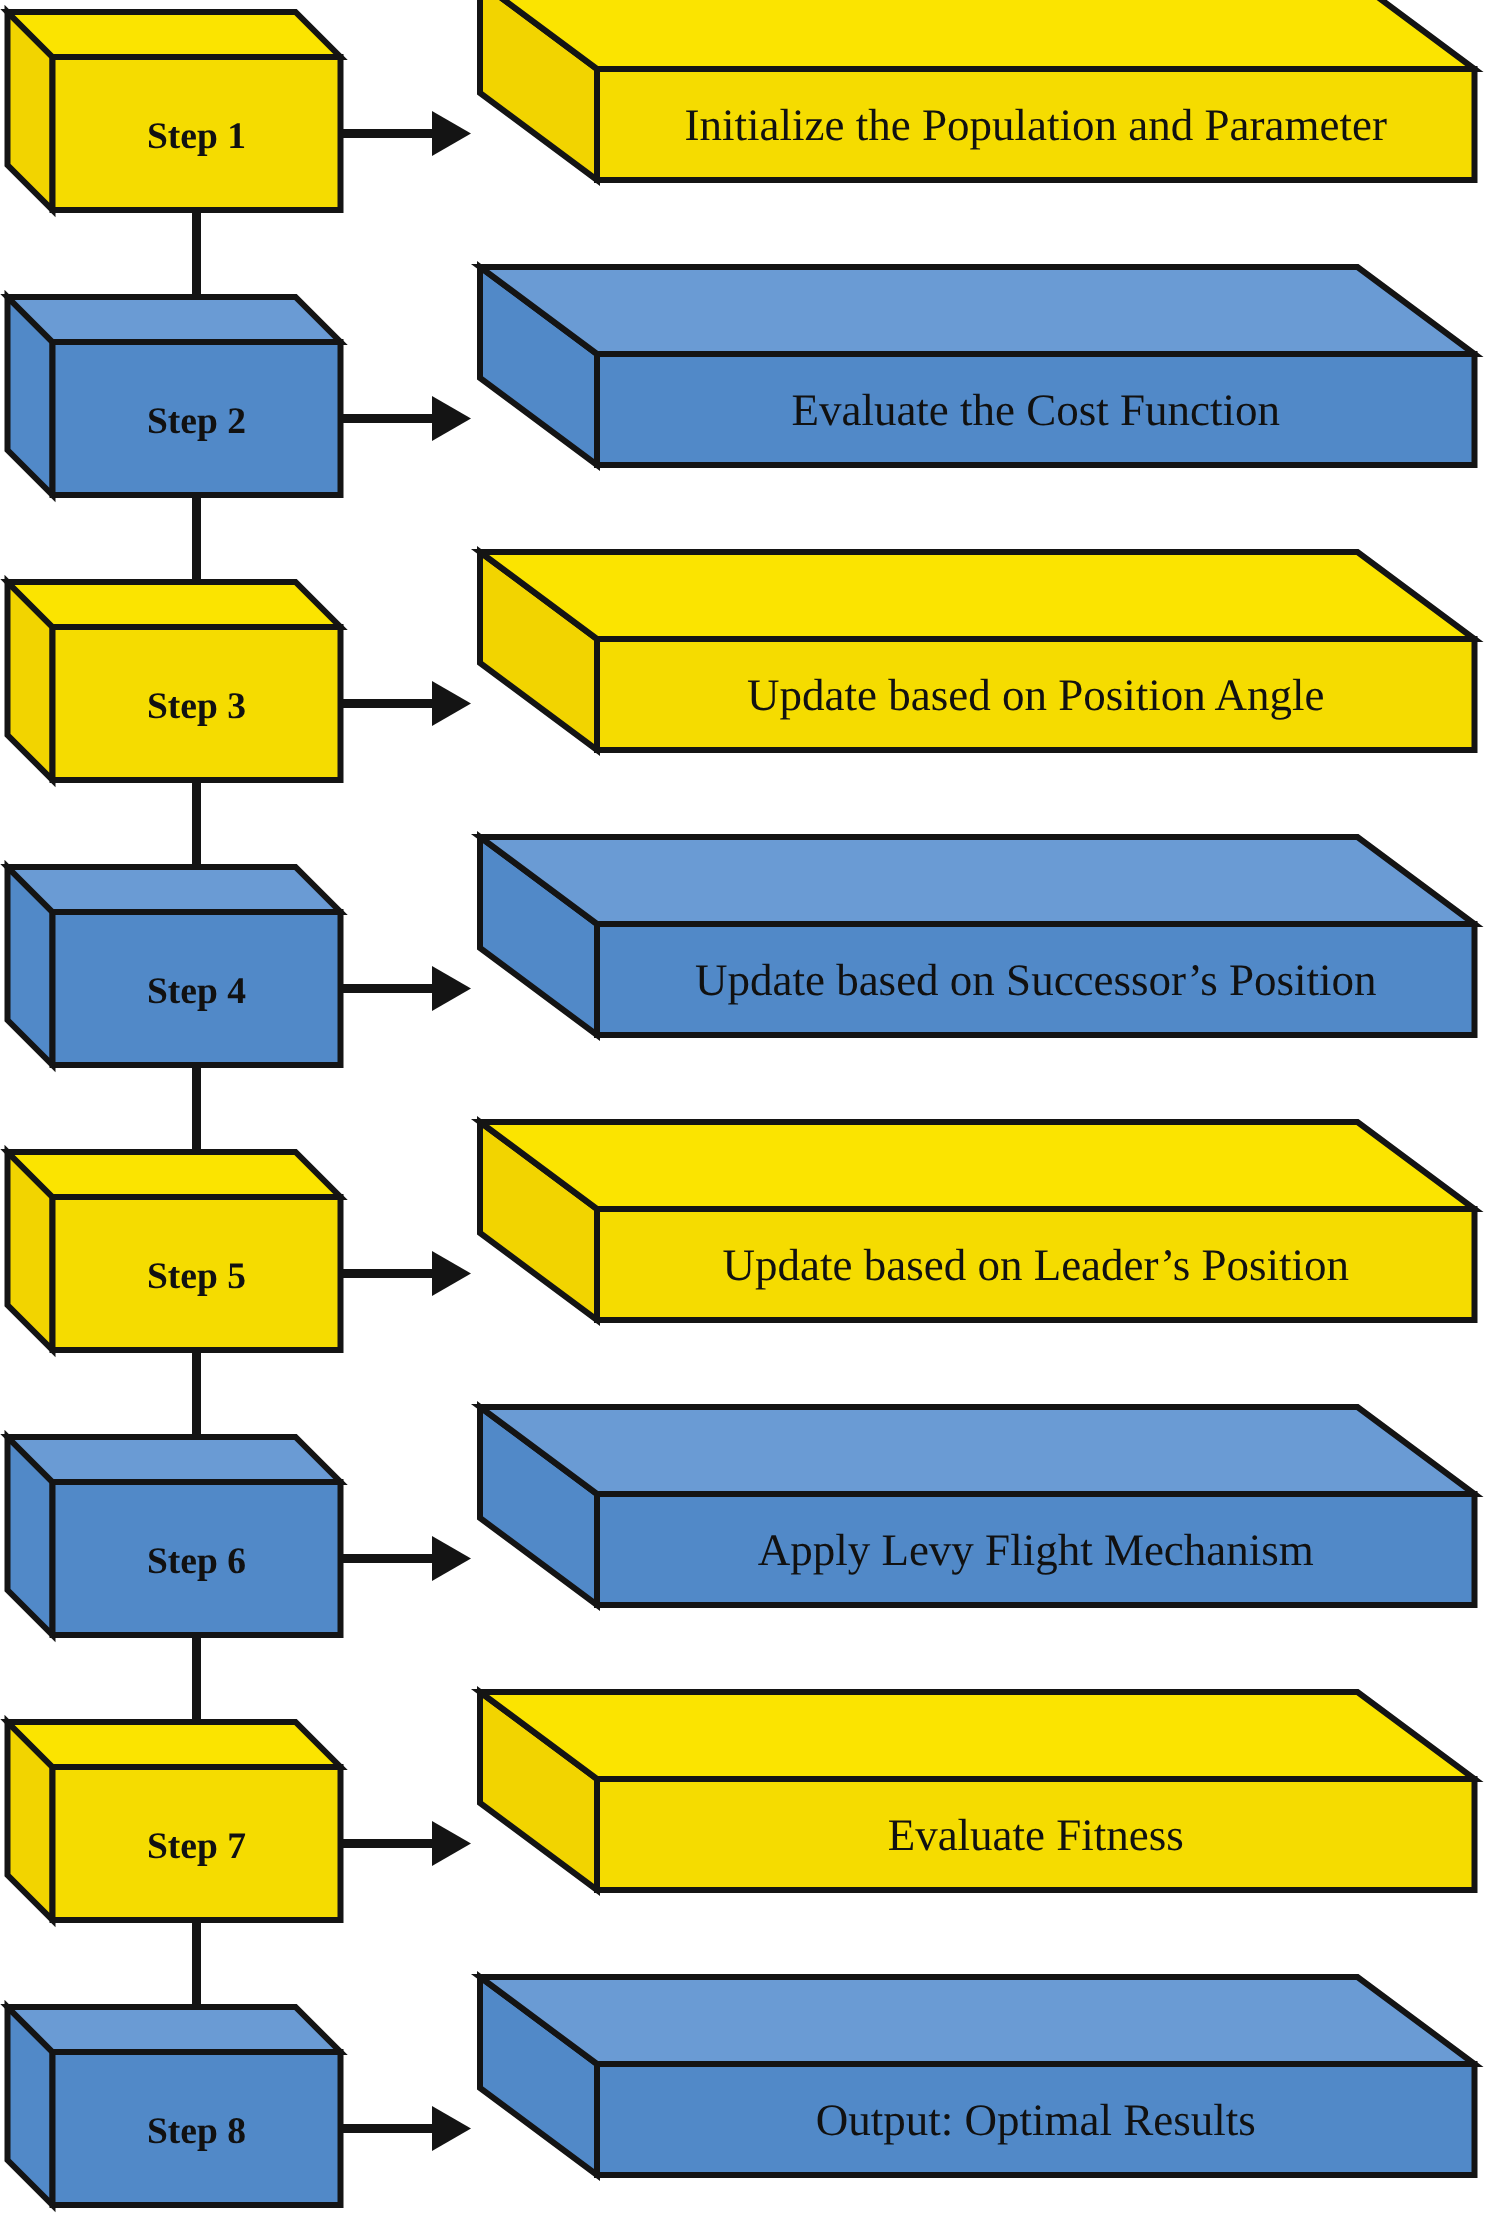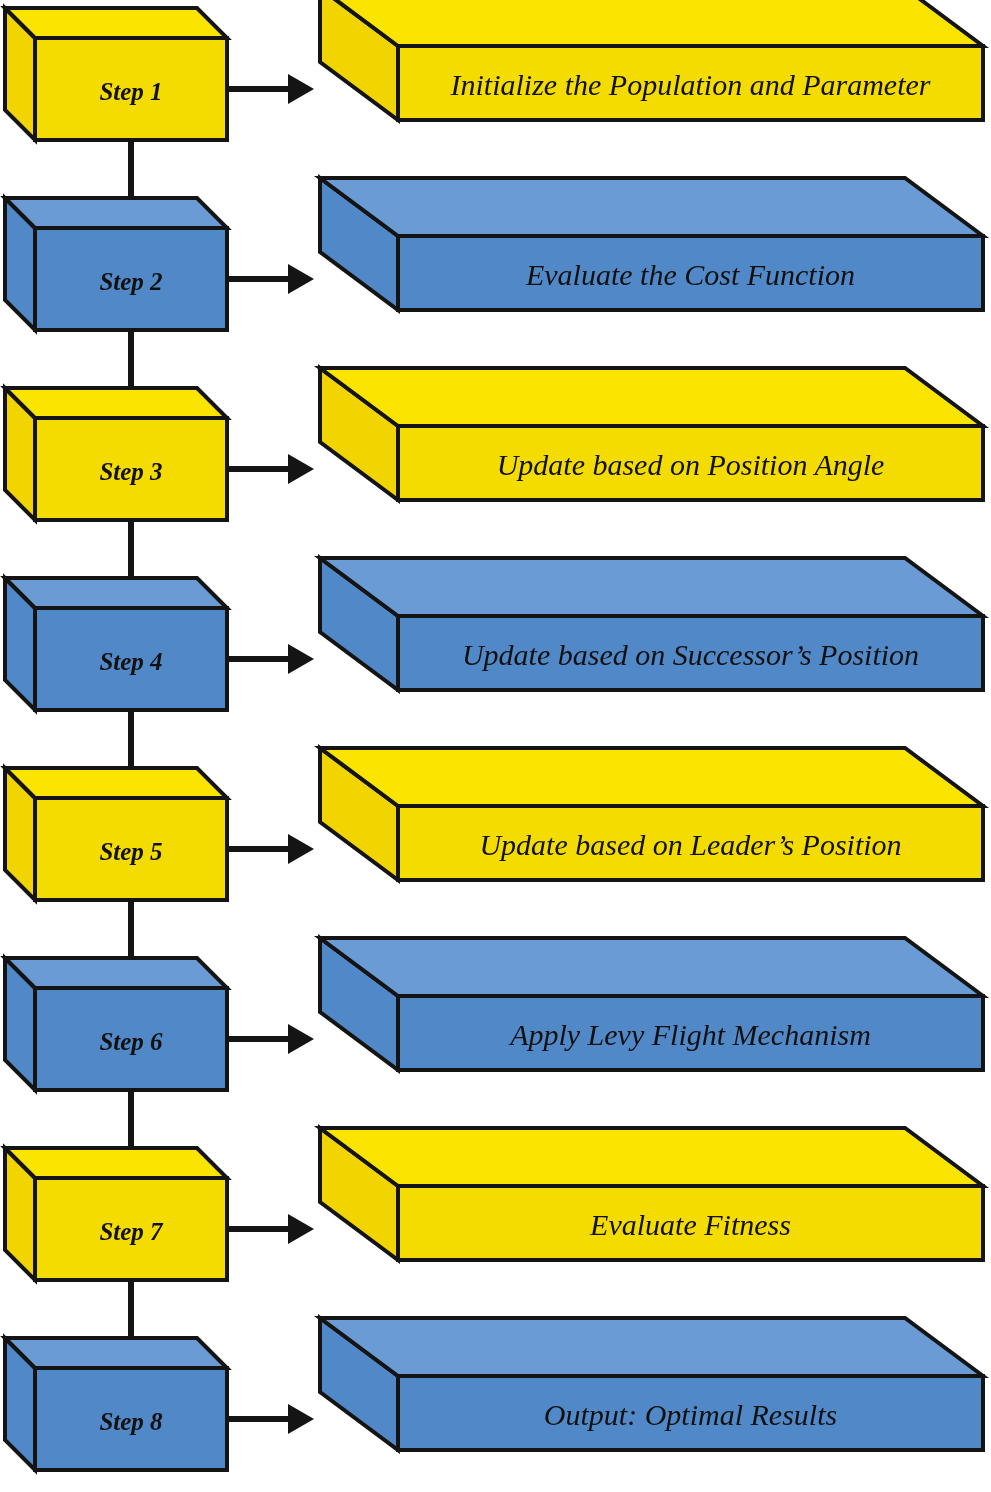--- a/index.html
+++ b/index.html
@@ -1,18 +1,18 @@
 <!DOCTYPE html>
 <html><head>
 <meta charset="utf-8">
 <style>
   html,body{margin:0;padding:0;background:#ffffff;}
   body{width:991px;height:1492px;overflow:hidden;
        font-family:"Liberation Serif","DejaVu Serif",serif;}
-  #stage{position:relative;width:991px;height:1241px;font-style:italic;}
+  #stage{position:relative;width:991px;height:1241px;}
   svg#flow{position:absolute;left:0;top:0;width:991px;height:1492px;display:block;}
   .boxtext{font-family:"Liberation Serif","DejaVu Serif",serif;fill:#111111;}
   .steplabel{font-weight:bold;font-size:25px;}
   .slablabel{font-weight:normal;font-size:30px;}
 </style>
 </head>
 <body>
 
 <div id="stage">
   <svg id="flow" viewBox="0 0 991 1492">

